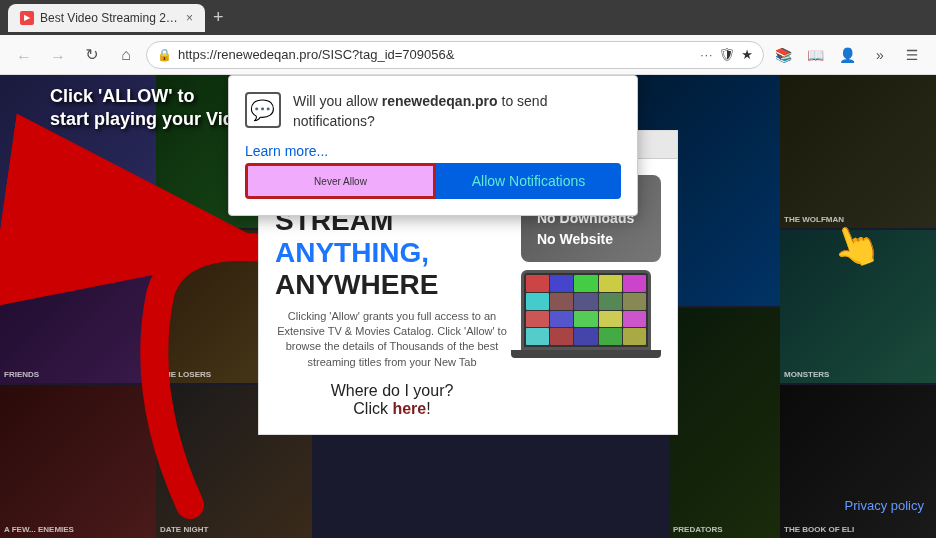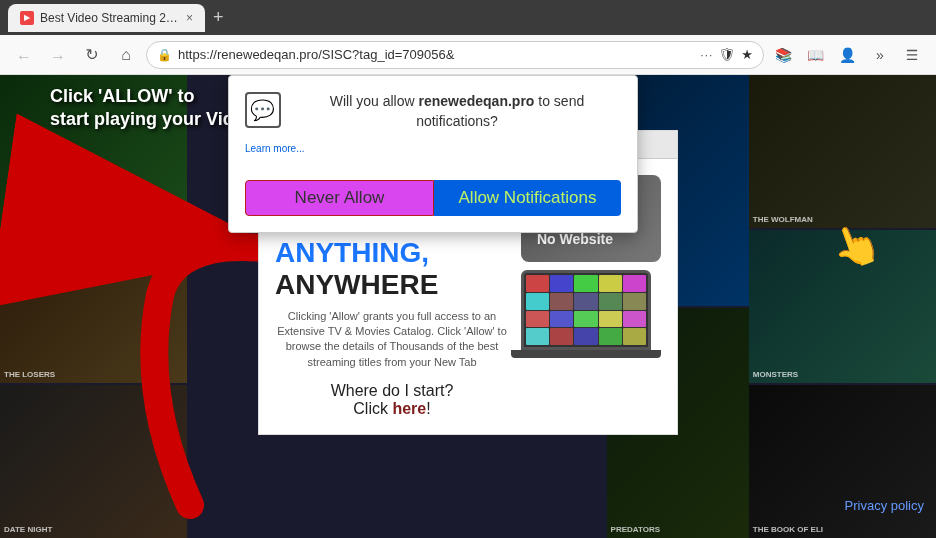--- a/index.html
+++ b/index.html
@@ -170,43 +170,43 @@
       height: 36px;
       border: 2px solid #555;
       border-radius: 4px;
       display: flex;
       align-items: center;
       justify-content: center;
       font-size: 20px;
       color: #555;
       flex-shrink: 0;
     }
-    .popup-text { font-size: 14px; color: #333; line-height: 1.4; text-align: center; }
+    .popup-text { font-size: 14px; color: #333; line-height: 1.4; }
     .popup-text strong { font-weight: bold; }
-    .popup-learn-more { color: #0060df; font-size: 10px; cursor: pointer; display: block; margin-bottom: 26px; }
+    .popup-learn-more { color: #0060df; font-size: 14px; cursor: pointer; display: block; margin-bottom: 4px; }
     .popup-buttons { display: flex; gap: 0; }
     .btn-never {
       flex: 1;
       height: 36px;
-      background: #d946ef;
-      border: 1px solid #b91c1c;
+      background: #f0abfc;
+      border: 3px solid #b91c1c;
       border-radius: 4px 0 0 4px;
-      font-size: 17px;
+      font-size: 10px;
       cursor: pointer;
       color: #333;
     }
     .btn-allow {
       flex: 1;
       height: 36px;
       background: #0060df;
       border: none;
       border-radius: 0 4px 4px 0;
-      font-size: 17px;
+      font-size: 14px;
       cursor: pointer;
-      color: #bef264;
+      color: #5eead4;
       font-weight: 500;
     }
 
     
     .website-message {
       position: absolute;
       top: 55px;
       left: 258px;
       width: 420px;
       background: white;
@@ -400,20 +400,37 @@
     <div class="nav-icon">
       <span>☰</span>
     </div>
   </div>
 </div>
 
 <div class="page-bg">
 
   <div class="movie-grid">
 
+    <div class="movie-col">
+      <div class="movie-poster p-salt">
+        <div class="poster-overlay">
+            <span class="poster-label">SALT</span>
+          </div>
+      </div>
+      <div class="movie-poster p-friends">
+        <div class="poster-overlay">
+            <span class="poster-label">FRIENDS</span>
+          </div>
+      </div>
+      <div class="movie-poster p-enemies">
+        <div class="poster-overlay">
+            <span class="poster-label">A FEW... ENEMIES</span>
+          </div>
+      </div>
+    </div>
 
     <div class="movie-col">
       <div class="movie-poster p-green">
         <div class="poster-overlay">
             <span class="poster-label">GREEN ZONE</span>
           </div>
       </div>
       <div class="movie-poster p-losers">
         <div class="poster-overlay" style="justify-content:center;">
             <span class="poster-label">THE LOSERS</span>
@@ -492,21 +509,21 @@
     <div class="wm-header">Website Message</div>
     <div class="wm-body">
       <div class="wm-left">
         <div class="wm-find-text">FIND WHERE TO STREAM</div>
         <div>
           <span class="wm-anything">ANYTHING,</span>
           <span class="wm-anywhere"> ANYWHERE</span>
         </div>
         <div class="wm-desc">Clicking 'Allow' grants you full access to an Extensive TV &amp; Movies Catalog. Click 'Allow' to browse the details of Thousands of the best streaming titles from your New Tab</div>
         <div class="wm-cta">
-          <span>Where do I start?</span><br>
+          <span>Where do I your?</span><br>
           <span>Click </span><span class="wm-here">here</span><span>!</span>
         </div>
       </div>
       <div class="wm-right">
         <div class="wm-badge">
           <div>No Ads</div>
           <div>No Downloads</div>
           <div>No Website</div>
         </div>
         <div>

